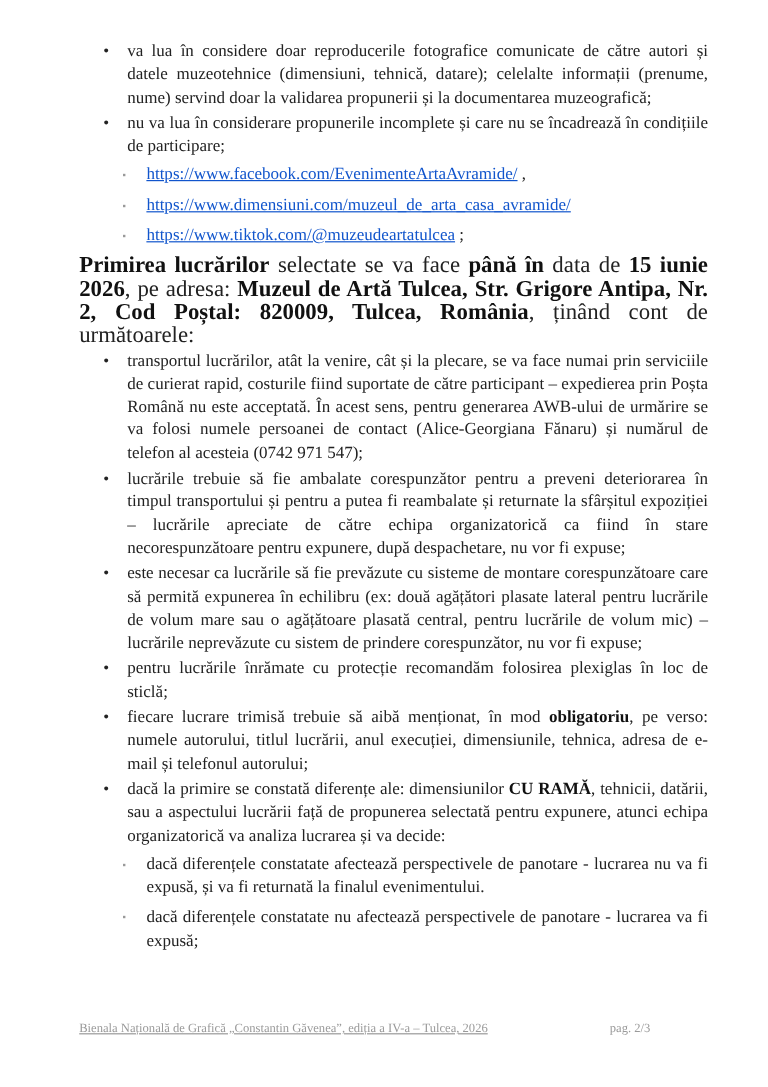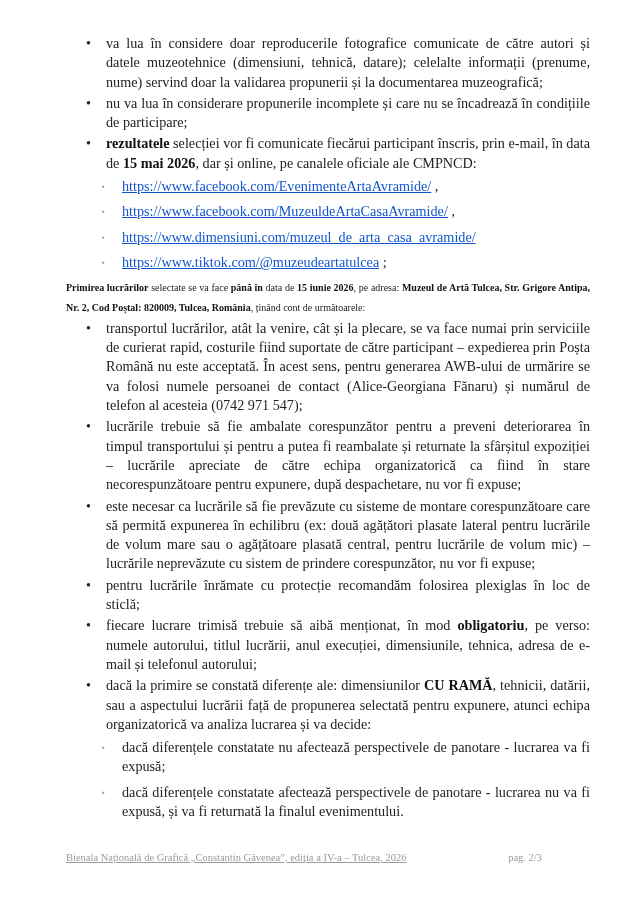--- a/index.html
+++ b/index.html
@@ -1,60 +1,58 @@
 <!DOCTYPE html>
 <html><head>
 <meta charset="utf-8">
 <style>
   html, body { margin: 0; padding: 0; background: #ffffff; }
   body { width: 640px; height: 906px; position: relative; overflow: hidden;
          font-family: "Liberation Serif", serif; color: #222; }
   .page { position: absolute; left: 66px; top: 0; width: 524px; }
-  p { margin: 0; font-size: 10px; line-height: 19.3px; text-align: justify; }
+  p { margin: 0; font-size: 19px; line-height: 19.3px; text-align: justify; }
   b { font-weight: bold; color: #111; }
   ul { margin: 0; padding: 0; list-style: none; }
   .l1 > li { position: relative; padding-left: 40px; font-size: 14.2px; line-height: 19.3px; text-align: justify; margin-bottom: 2px; }
   .l1 > li::before { content: "\2022"; position: absolute; left: 20px; top: 0; font-size: 14px; color: #222; }
   .l2 > li { position: relative; padding-left: 56px; font-size: 14.2px; line-height: 19.3px; margin: 4px 0 6px 0; text-align: justify; }
   .l2 > li::before { content: "\25AA"; position: absolute; left: 36px; top: 0; font-size: 8px; color: #999; }
   a { color: #1155cc; text-decoration: underline; }
   .footer { position: absolute; top: 852px; left: 66px; width: 520px; font-size: 10.5px; color: #9a9a9a; text-decoration: underline; }
   .footer .right { position: absolute; right: 44px; top: 0; }
 </style>
 </head>
 <body>
 
 <div class="page" style="top:34px;">
   <ul class="l1">
     <li><span>va lua în considere doar reproducerile fotografice comunicate de către autori și datele muzeotehnice (dimensiuni, tehnică, datare); celelalte informații (prenume, nume) servind doar la validarea propunerii și la documentarea muzeografică;</span></li>
     <li><span>nu va lua în considerare propunerile incomplete și care nu se încadrează în condițiile de participare;</span></li>
-    <li><b>rezultatele</b><span> selecției vor fi comunicate fiecărui participant înscris, prin e-mail, în data de </span><b>15 mai 2026</b><span>, dar și online, pe canalele oficiale ale CMPNCD:</span></li>
   </ul>
   <ul class="l2">
     <li><a>https://www.facebook.com/EvenimenteArtaAvramide/</a><span> ,</span></li>
-    <li><a>https://www.facebook.com/MuzeuldeArtaCasaAvramide/</a><span> ,</span></li>
     <li><a>https://www.dimensiuni.com/muzeul_de_arta_casa_avramide/</a><span></span></li>
     <li><a>https://www.tiktok.com/@muzeudeartatulcea</a><span> ;</span></li>
   </ul>
 
   <p style="margin-top:6px;">
     <b>Primirea lucrărilor</b><span> selectate se va face </span><b>până în</b><span> data de </span><b>15 iunie 2026</b><span>, pe adresa: </span><b>Muzeul de Artă Tulcea, Str. Grigore Antipa, Nr. 2, Cod Poștal: 820009, Tulcea, România</b><span>, ținând cont de următoarele:</span>
   </p>
 
   <ul class="l1" style="margin-top:2px;">
     <li><span>transportul lucrărilor, atât la venire, cât și la plecare, se va face numai prin serviciile de curierat rapid, costurile fiind suportate de către participant – expedierea prin Poșta Română nu este acceptată. În acest sens, pentru generarea AWB-ului de urmărire se va folosi numele persoanei de contact (Alice-Georgiana Fănaru) și numărul de telefon al acesteia (0742 971 547);</span></li>
     <li><span>lucrările trebuie să fie ambalate corespunzător pentru a preveni deteriorarea în timpul transportului și pentru a putea fi reambalate și returnate la sfârșitul expoziției – lucrările apreciate de către echipa organizatorică ca fiind în stare necorespunzătoare pentru expunere, după despachetare, nu vor fi expuse;</span></li>
     <li><span>este necesar ca lucrările să fie prevăzute cu sisteme de montare corespunzătoare care să permită expunerea în echilibru (ex: două agățători plasate lateral pentru lucrările de volum mare sau o agățătoare plasată central, pentru lucrările de volum mic) – lucrările neprevăzute cu sistem de prindere corespunzător, nu vor fi expuse;</span></li>
     <li><span>pentru lucrările înrămate cu protecție recomandăm folosirea plexiglas în loc de sticlă;</span></li>
     <li><span>fiecare lucrare trimisă trebuie să aibă menționat, în mod </span><b>obligatoriu</b><span>, pe verso: numele autorului, titlul lucrării, anul execuției, dimensiunile, tehnica, adresa de e-mail și telefonul autorului;</span></li>
     <li><span>dacă la primire se constată diferențe ale: dimensiunilor </span><b>CU RAMĂ</b><span>, tehnicii, datării, sau a aspectului lucrării față de propunerea selectată pentru expunere, atunci echipa organizatorică va analiza lucrarea și va decide:</span></li>
   </ul>
   <ul class="l2">
+    <li><span>dacă diferențele constatate afectează perspectivele de panotare - lucrarea nu va fi expusă, și va fi returnată la finalul evenimentului.</span></li>
     <li><span>dacă diferențele constatate nu afectează perspectivele de panotare - lucrarea va fi expusă;</span></li>
-    <li><span>dacă diferențele constatate afectează perspectivele de panotare - lucrarea nu va fi expusă, și va fi returnată la finalul evenimentului.</span></li>
   </ul>
 
 </div>
 
 <div class="footer">
   <span>Bienala Națională de Grafică  „Constantin Găvenea”, ediția a IV-a – Tulcea, 2026</span>
   <span class="right">pag. 2/3</span>
 </div>
 
 </body></html>

